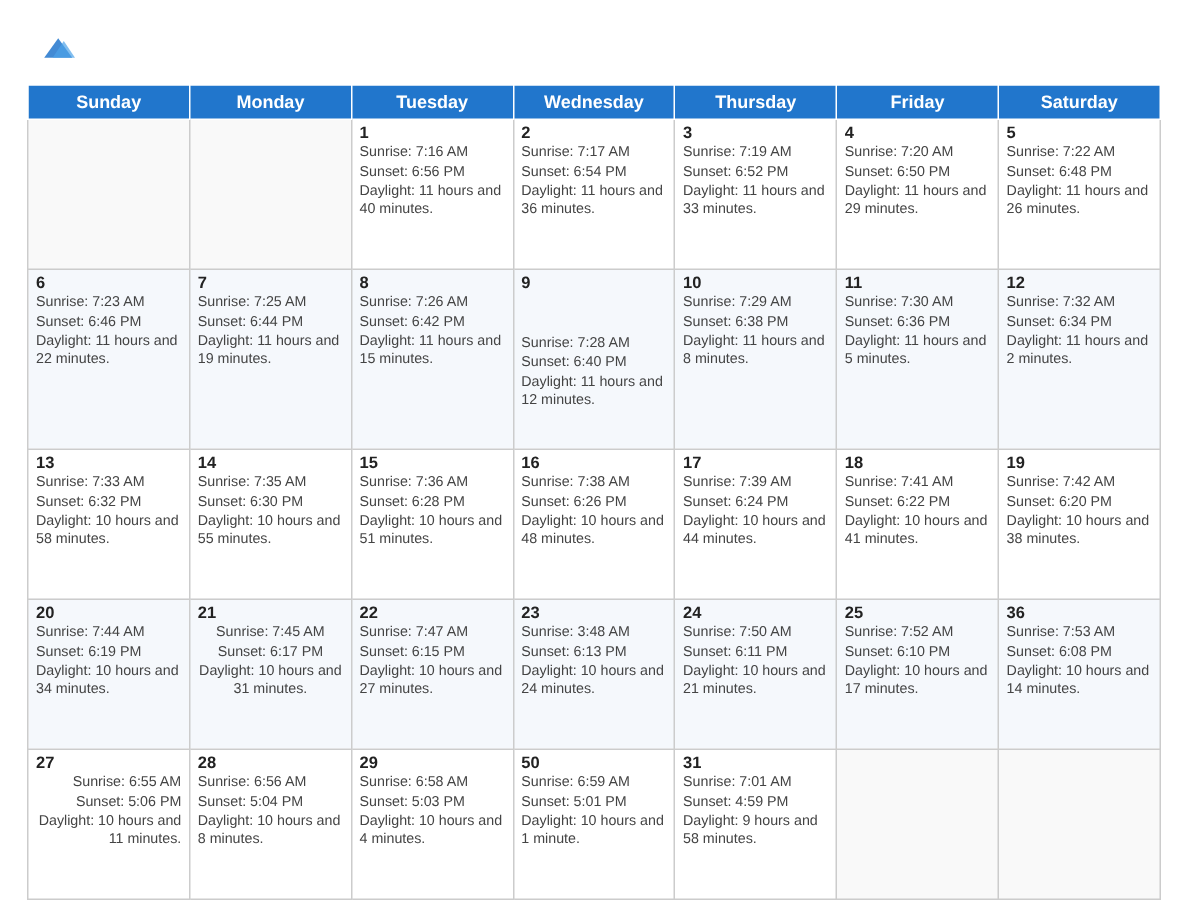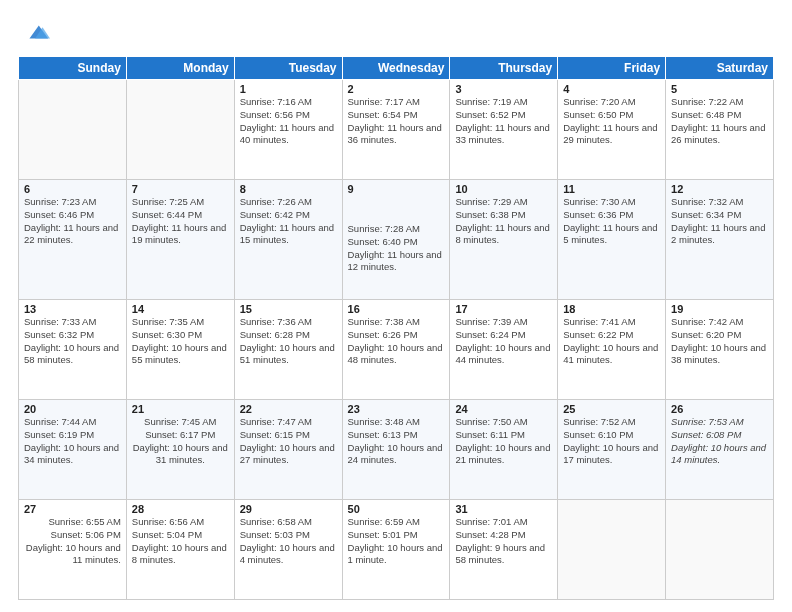--- a/index.html
+++ b/index.html
@@ -65,21 +65,21 @@
       width: 100%;
       border-collapse: collapse;
       flex: 1;
     }
     .calendar th {
       background: #2176cc;
       color: #fff;
       font-size: 12px;
       font-weight: bold;
       padding: 4px 5px;
-      text-align: right;
+      text-align: center;
       border: 1px solid #fff;
     }
     .calendar td {
       vertical-align: top;
       border: 1px solid #ccc;
       padding: 3px 5px;
       width: calc(100% / 7);
       font-size: 10px;
       color: #333;
       background: #fff;
@@ -293,22 +293,22 @@
 Sunset: 6:11 PM
 Daylight: 10 hours and 21 minutes.</div>
           </td>
           <td>
             <span class="day-num">25</span>
             <div class="day-detail" style="white-space: pre-line;">Sunrise: 7:52 AM
 Sunset: 6:10 PM
 Daylight: 10 hours and 17 minutes.</div>
           </td>
           <td>
-            <span class="day-num">26</span>
-            <div class="day-detail" style="white-space: pre-line; font-style: italic;">Sunrise: 7:53 AM
+            <span class="day-num">36</span>
+            <div class="day-detail" style="white-space: pre-line;">Sunrise: 7:53 AM
 Sunset: 6:08 PM
 Daylight: 10 hours and 14 minutes.</div>
           </td>
         </tr>
         <tr>
           <td>
             <span class="day-num">27</span>
             <div class="day-detail" style="white-space: pre-line; text-align: right;">Sunrise: 6:55 AM
 Sunset: 5:06 PM
 Daylight: 10 hours and 11 minutes.</div>
@@ -327,21 +327,21 @@
           </td>
           <td>
             <span class="day-num">50</span>
             <div class="day-detail" style="white-space: pre-line;">Sunrise: 6:59 AM
 Sunset: 5:01 PM
 Daylight: 10 hours and 1 minute.</div>
           </td>
           <td>
             <span class="day-num">31</span>
             <div class="day-detail" style="white-space: pre-line;">Sunrise: 7:01 AM
-Sunset: 4:28 PM
+Sunset: 4:59 PM
 Daylight: 9 hours and 58 minutes.</div>
           </td>
           <td class="empty"></td>
           <td class="empty"></td>
         </tr>
       </tbody>
   </table>
 </div>
 
 </body></html>

